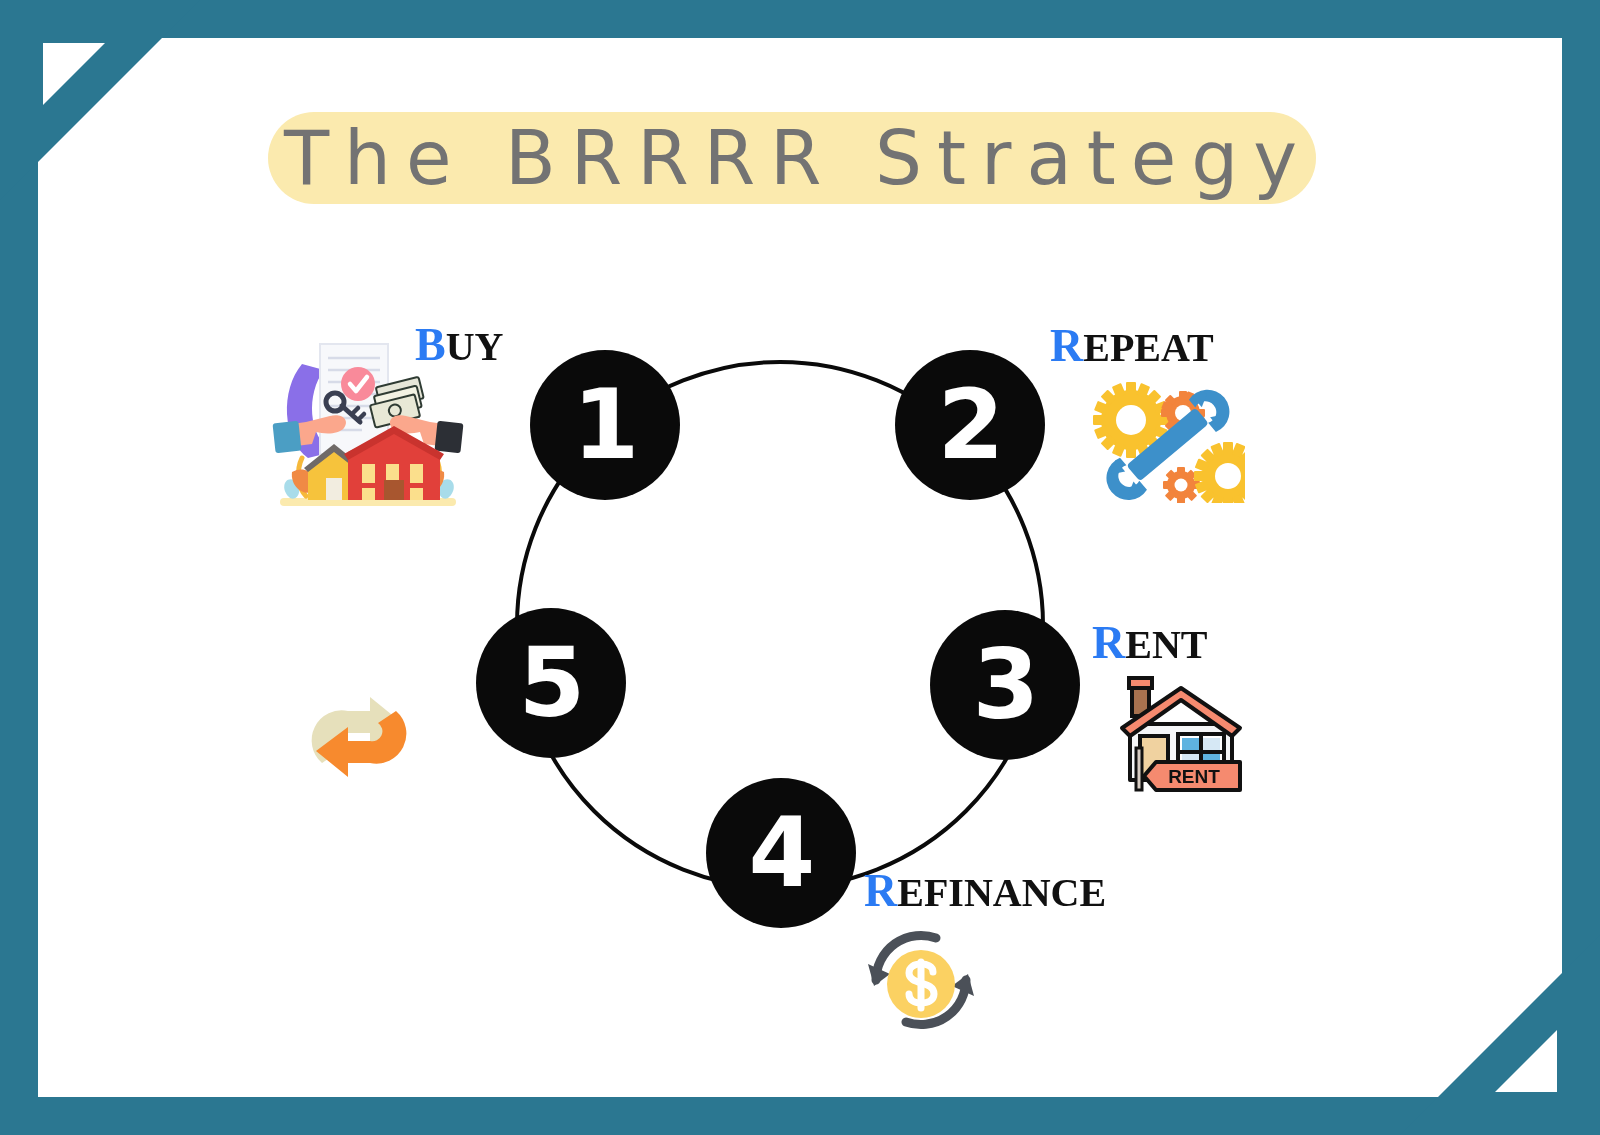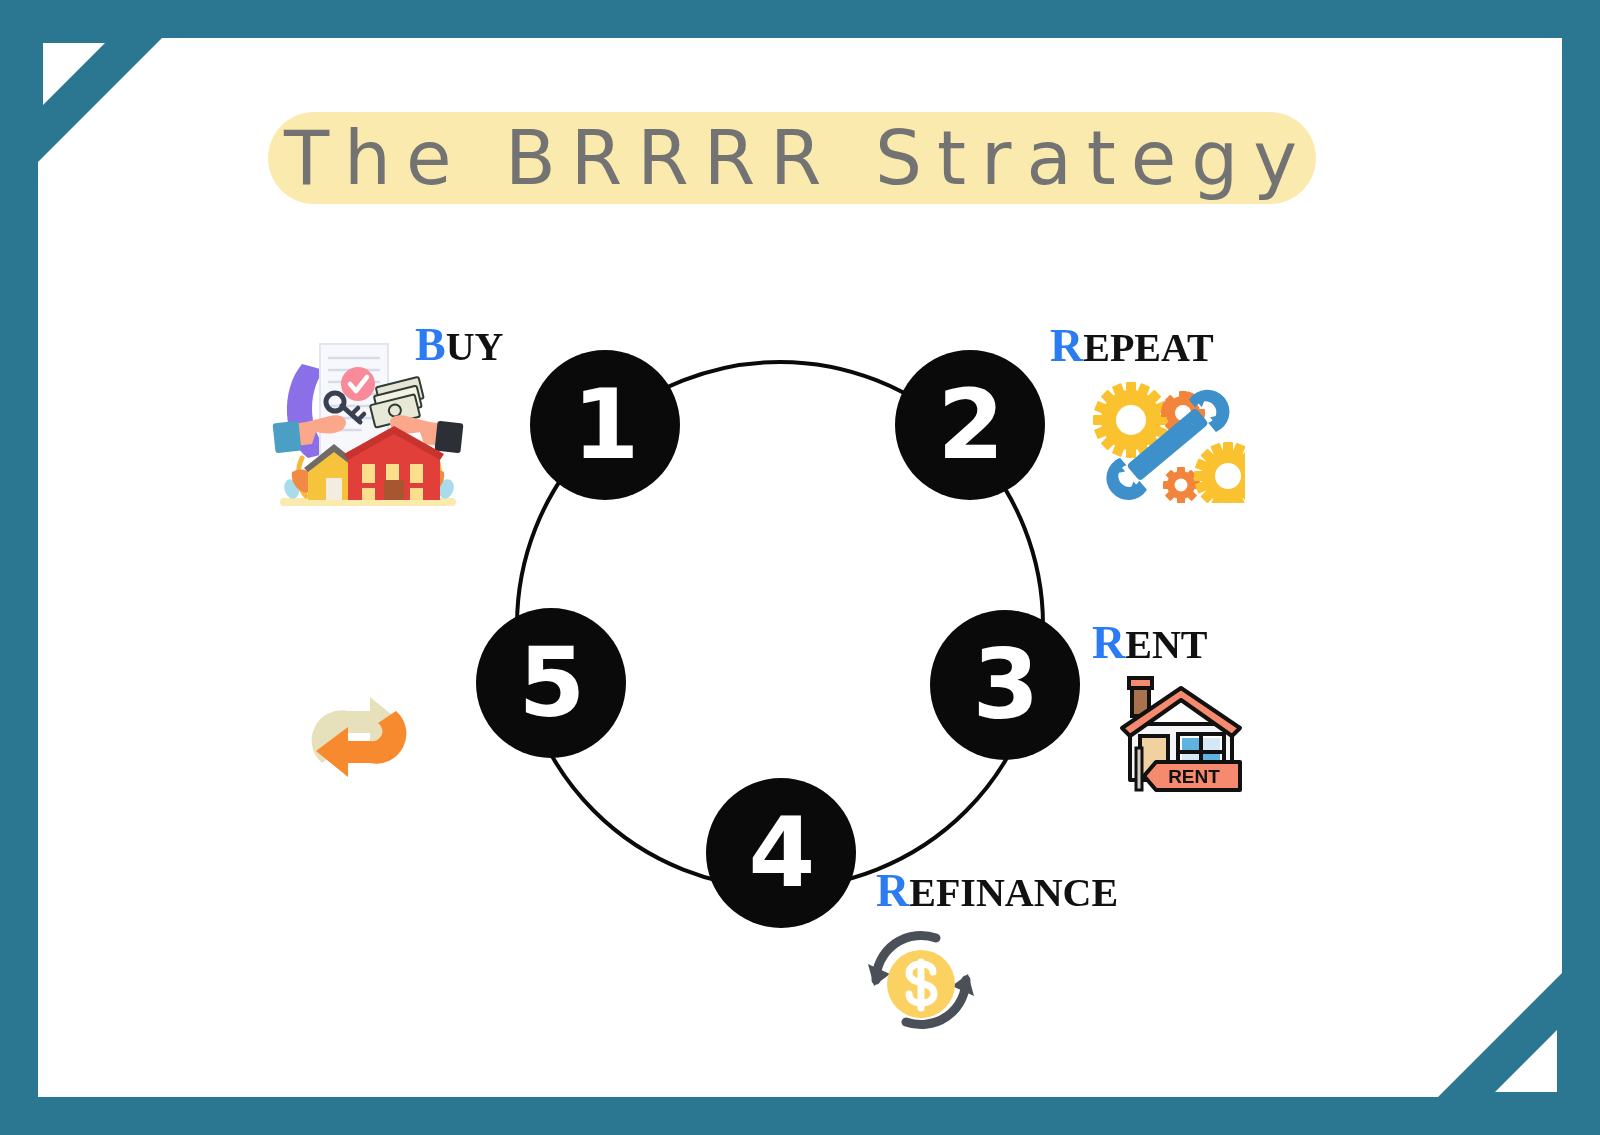--- a/index.html
+++ b/index.html
@@ -136,21 +136,21 @@
     line-height: 1;
   }
   .step-label .lead {
     color: #2b7bf3;
     font-size: 46px;
   }
 
   #label-buy       { left: 415px;  top: 322px; }
   #label-rehab     { left: 1050px; top: 323px; }
   #label-rent      { left: 1092px; top: 620px; }
-  #label-refinance { left: 864px;  top: 868px; margin-left: 12px; }
+  #label-refinance { left: 864px;  top: 868px; }
   #label-repeat    { left: 293px;  top: 620px; }
 
   
   .art {
     position: absolute;
   }
 
   #art-buy       { left: 272px;  top: 330px;  width: 192px; height: 180px; }
   #art-rehab     { left: 1085px; top: 378px;  width: 160px; height: 125px; }
   #art-rent      { left: 1118px; top: 676px;  width: 126px; height: 118px; }

